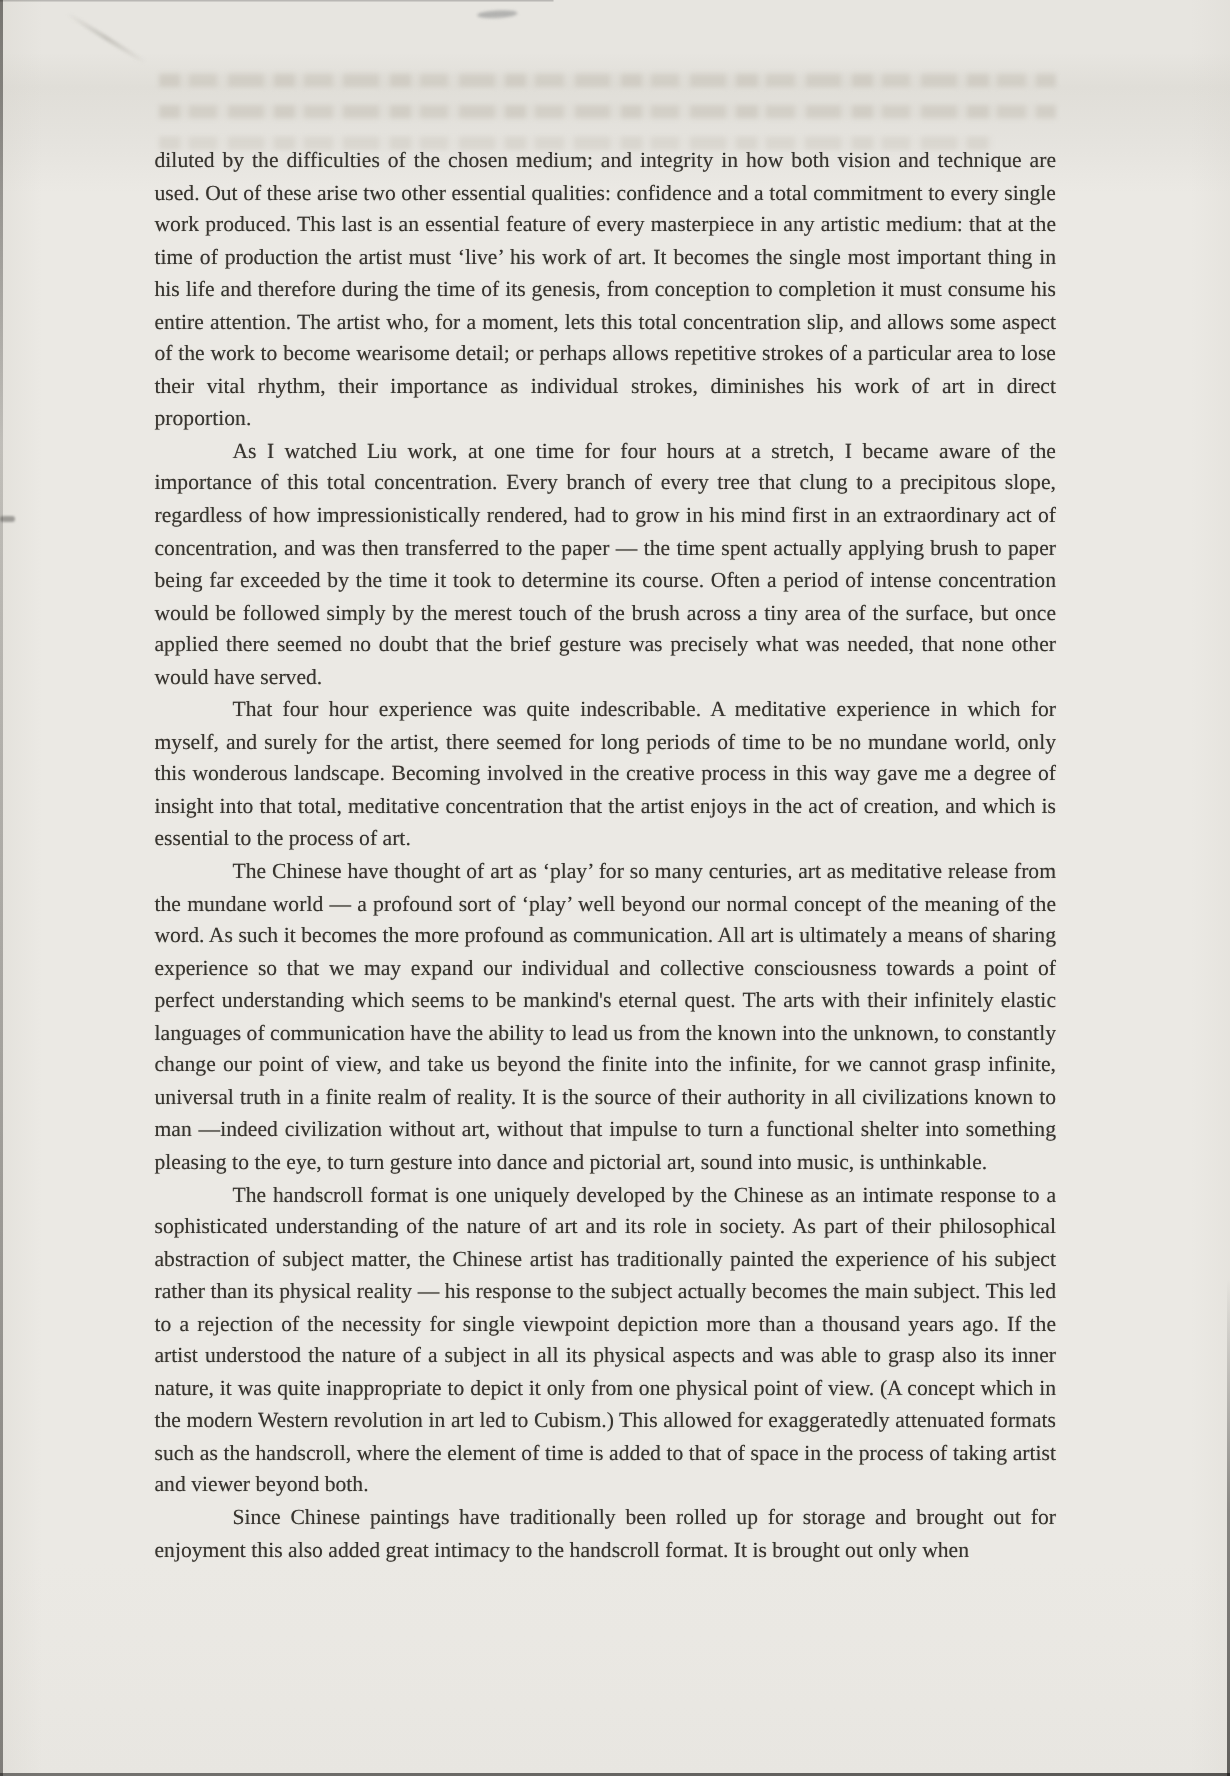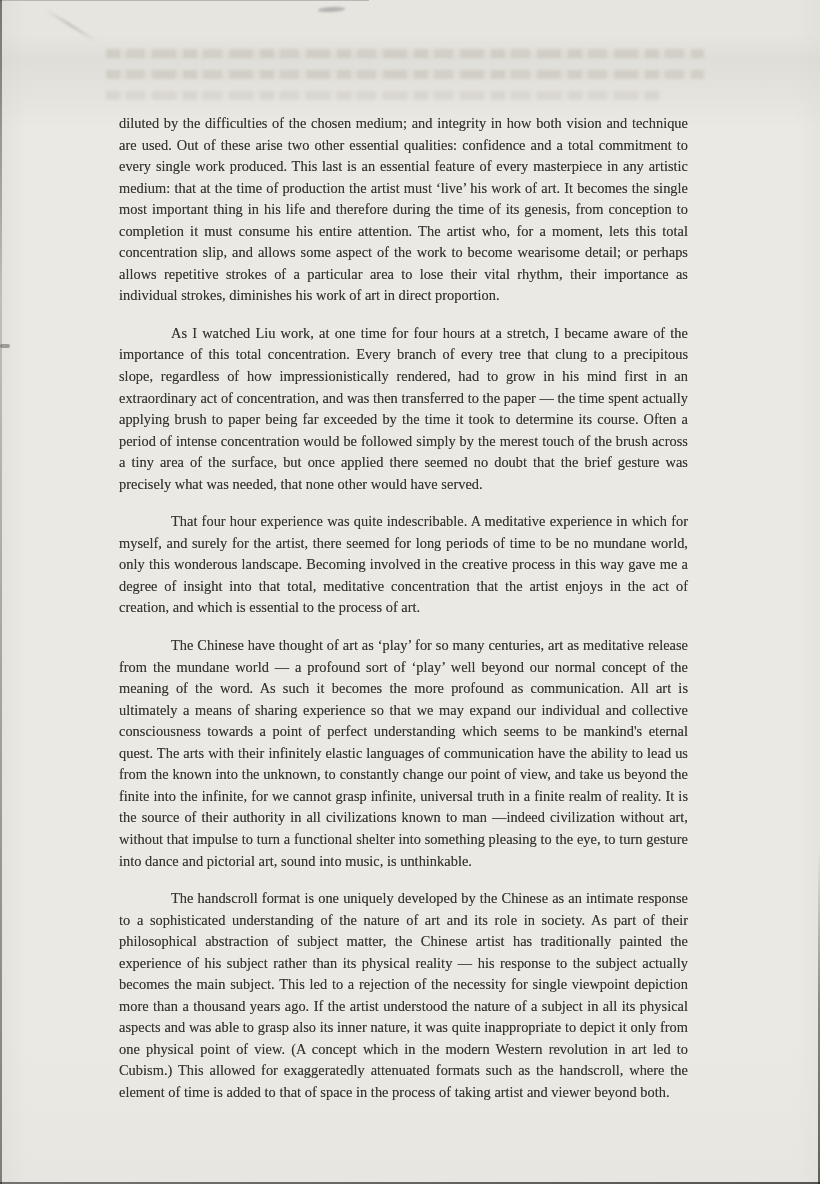--- a/index.html
+++ b/index.html
@@ -66,21 +66,21 @@
   }
   
   .text-block {
     position: absolute; left: 103px; top: 97px; width: 601px;
     text-align: justify;
     font-size: 14.4px; line-height: 21.55px;
     color: #38352f;
     text-shadow: 0 0 .5px rgba(56,53,47,.55);
     letter-spacing: 0.02px;
   }
-  .text-block p { margin: 16px; text-indent: 52px; }
+  .text-block p { margin: 0; text-indent: 52px; }
   .text-block p.no-indent { text-indent: 0; }
 </style>
 </head>
 <body>
 
 <div class="paper-shade"></div>
 
 <div class="ghost-line ghost-1"></div>
 <div class="ghost-line ghost-2"></div>
 <div class="ghost-line ghost-3"></div>
@@ -88,18 +88,19 @@
 <div class="crease-top-left"></div>
 <div class="smudge-top-center"></div>
 <div class="smudge-left-edge"></div>
 
 <div class="text-block">
   <p class="no-indent">diluted by the difficulties of the chosen medium; and integrity in how both vision and technique are used. Out of these arise two other essential qualities: confidence and a total commitment to every single work produced. This last is an essential feature of every masterpiece in any artistic medium: that at the time of production the artist must ‘live’ his work of art. It becomes the single most important thing in his life and therefore during the time of its genesis, from conception to completion it must consume his entire attention. The artist who, for a moment, lets this total concentration slip, and allows some aspect of the work to become wearisome detail; or perhaps allows repetitive strokes of a particular area to lose their vital rhythm, their importance as individual strokes, diminishes his work of art in direct proportion.</p>
   <p>As I watched Liu work, at one time for four hours at a stretch, I became aware of the importance of this total concentration. Every branch of every tree that clung to a precipitous slope, regardless of how impressionistically rendered, had to grow in his mind first in an extraordinary act of concentration, and was then transferred to the paper — the time spent actually applying brush to paper being far exceeded by the time it took to determine its course. Often a period of intense concentration would be followed simply by the merest touch of the brush across a tiny area of the surface, but once applied there seemed no doubt that the brief gesture was precisely what was needed, that none other would have served.</p>
   <p>That four hour experience was quite indescribable. A meditative experience in which for myself, and surely for the artist, there seemed for long periods of time to be no mundane world, only this wonderous landscape. Becoming involved in the creative process in this way gave me a degree of insight into that total, meditative concentration that the artist enjoys in the act of creation, and which is essential to the process of art.</p>
   <p>The Chinese have thought of art as ‘play’ for so many centuries, art as meditative release from the mundane world — a profound sort of ‘play’ well beyond our normal concept of the meaning of the word. As such it becomes the more profound as communication. All art is ultimately a means of sharing experience so that we may expand our individual and collective consciousness towards a point of perfect understanding which seems to be mankind's eternal quest. The arts with their infinitely elastic languages of communication have the ability to lead us from the known into the unknown, to constantly change our point of view, and take us beyond the finite into the infinite, for we cannot grasp infinite, universal truth in a finite realm of reality. It is the source of their authority in all civilizations known to man —indeed civilization without art, without that impulse to turn a functional shelter into something pleasing to the eye, to turn gesture into dance and pictorial art, sound into music, is unthinkable.</p>
   <p>The handscroll format is one uniquely developed by the Chinese as an intimate response to a sophisticated understanding of the nature of art and its role in society. As part of their philosophical abstraction of subject matter, the Chinese artist has traditionally painted the experience of his subject rather than its physical reality — his response to the subject actually becomes the main subject. This led to a rejection of the necessity for single viewpoint depiction more than a thousand years ago. If the artist understood the nature of a subject in all its physical aspects and was able to grasp also its inner nature, it was quite inappropriate to depict it only from one physical point of view. (A concept which in the modern Western revolution in art led to Cubism.) This allowed for exaggeratedly attenuated formats such as the handscroll, where the element of time is added to that of space in the process of taking artist and viewer beyond both.</p>
+  <p>Since Chinese paintings have traditionally been rolled up for storage and brought out for enjoyment this also added great intimacy to the handscroll format. It is brought out only when</p>
 </div>
 
 <div class="edge-left"></div>
 <div class="edge-right"></div>
 <div class="edge-bottom"></div>
 <div class="edge-top"></div>
 
 </body></html>

